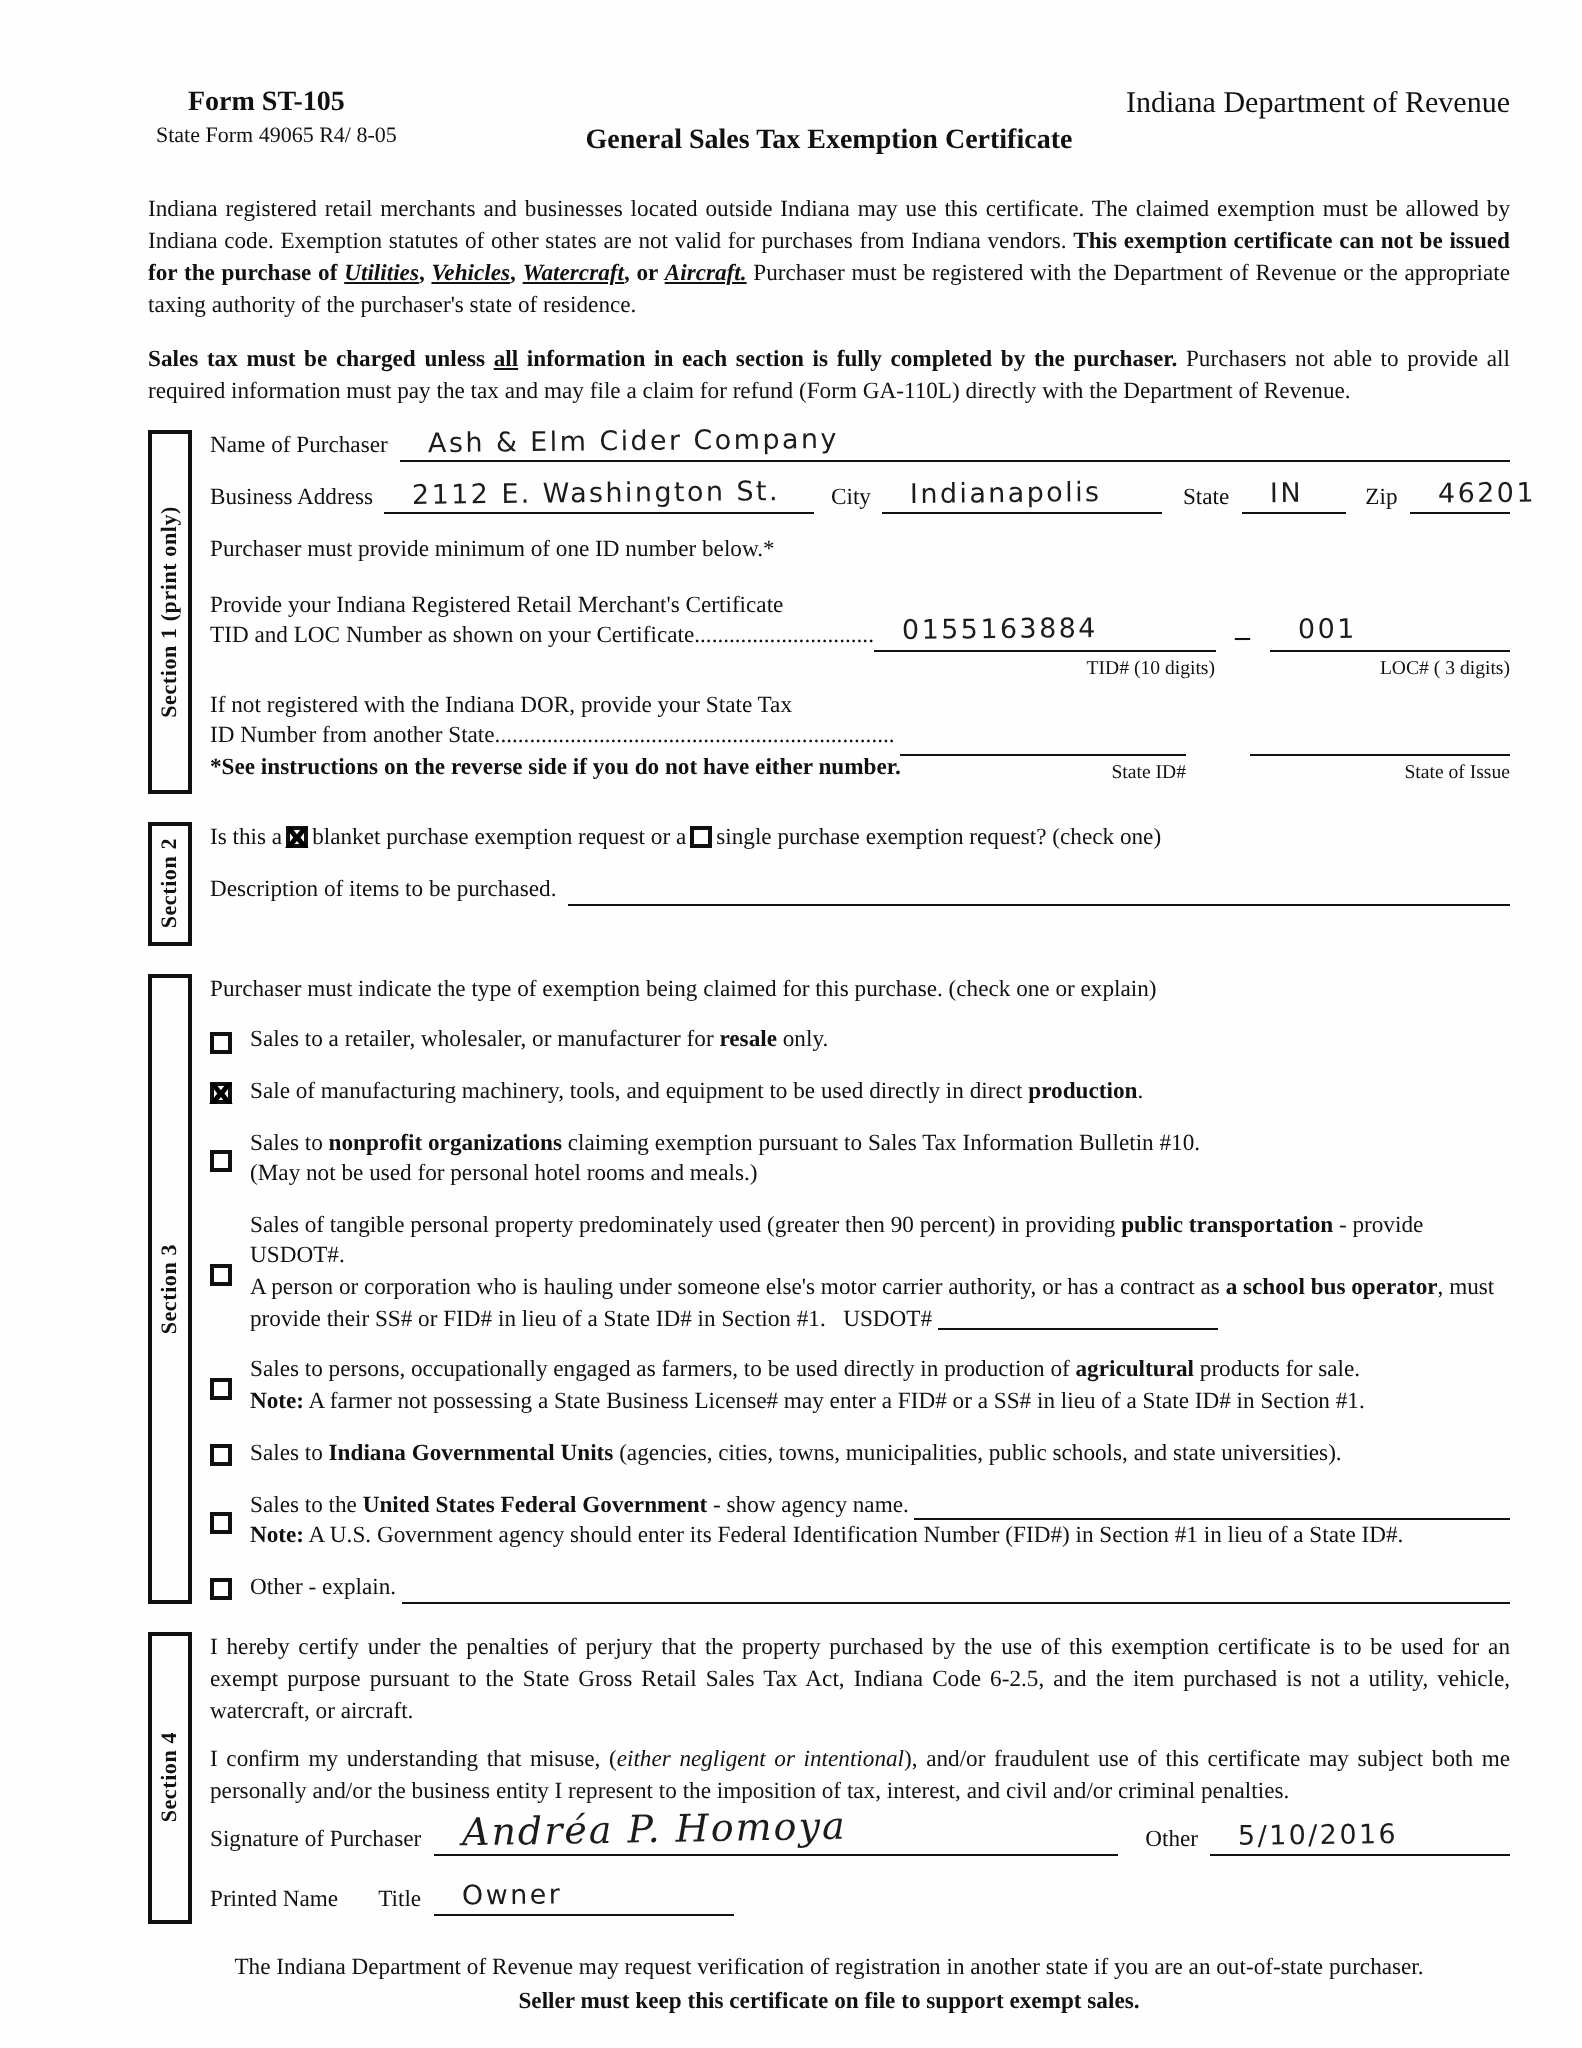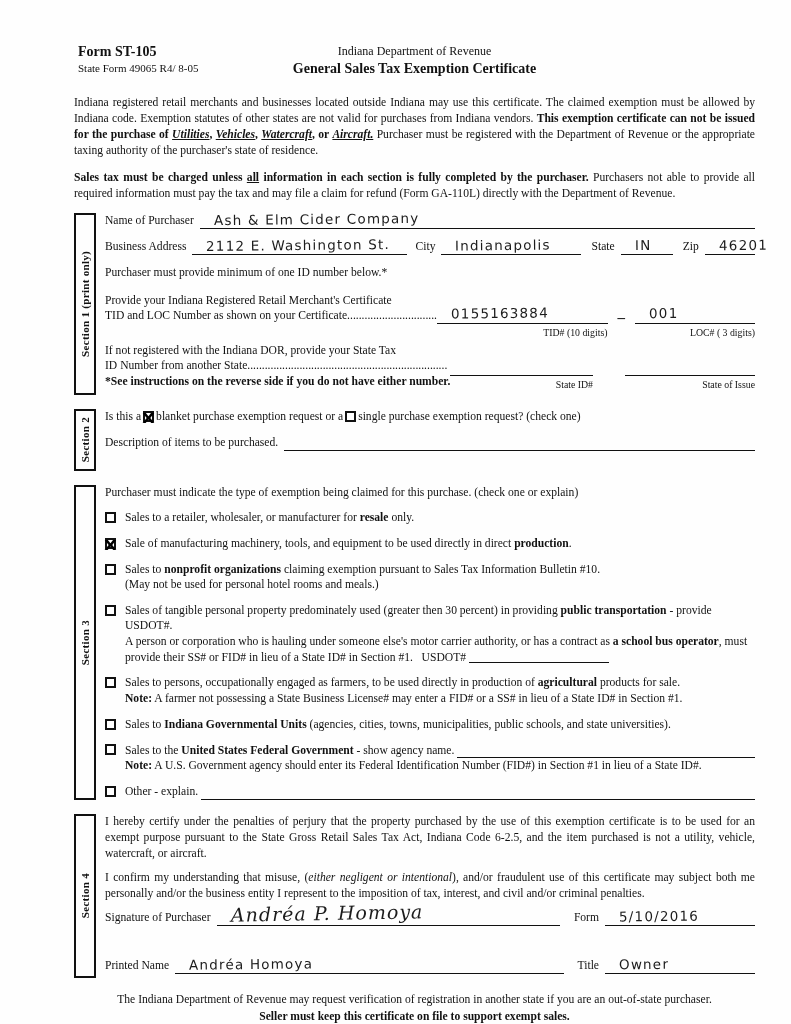--- a/index.html
+++ b/index.html
@@ -3,24 +3,24 @@
 <meta charset="utf-8">
 <style>
   * { margin:0; padding:0; box-sizing:border-box; }
   html,body { width:791px; height:1024px; background:#ffffff; }
   body { font-family:"Liberation Serif", serif; color:#111; }
   .page { position:relative; width:791px; height:1024px; padding:44px 36px 0 74px; overflow:hidden; background:#fefefe; }
 
   
   .hdr { position:relative; margin-bottom:18px; }
   .hdr-left { position:absolute; left:4px; top:0; }
-  .form-no { font-weight:bold; font-size:14px; }
+  .form-no { font-weight:bold; font-size:14px;margin-left:16px; }
   .state-form { font-size:11px; margin-top:2px; }
   .hdr-center { text-align:center; }
-  .dept { font-size:12px; }
+  .dept { font-size:15px;text-align:right; }
   .ftitle { font-weight:bold; font-size:14px; margin-top:2px; }
 
   p.body-text { font-size:11.6px; line-height:1.38; text-align:justify; margin-bottom:11px; }
   .b { font-weight:bold; }
   .i { font-style:italic; }
   .biu { font-weight:bold; font-style:italic; text-decoration:underline; }
   .bu { font-weight:bold; text-decoration:underline; }
 
   
   .sec { display:flex; align-items:stretch; gap:9px; margin-bottom:14px; }
@@ -43,21 +43,21 @@
   .idcol { display:flex; flex-direction:column; }
   .idcol .fill { height:15px; }
   .cap { font-size:9.8px; text-align:right; margin-top:2px; }
   .dashsep { font-weight:bold; font-size:15px; padding:14px 10px 0 10px; }
   .pad-top { padding-top:16px; }
 
   
   .cb { position:relative; display:inline-block; width:11px; height:11px; border:2px solid #111; vertical-align:-1px; background:#fff; flex:0 0 auto; }
   .cb[data-checked="true"]::after { content:"X"; position:absolute; left:-2px; top:-4px; font-family:"DejaVu Sans", sans-serif; font-weight:900; font-size:14px; transform:scaleX(1.15); color:#000; }
 
-  .item { display:flex; gap:9px; margin-top:10px; align-items:flex-start; }
+  .item { display:flex; gap:9px; margin-top:10px; align-items:center; }
   .item .cb { margin-top:2px; }
   .item-text { flex:1; min-width:0; }
   .blockline { display:block; }
   .flexline { display:flex; align-items:flex-end; }
 
   .s2 .q { display:flex; align-items:center; gap:2px; flex-wrap:nowrap; margin-bottom:10px; }
 
   
   .footer { text-align:center; font-size:11.6px; line-height:1.45; margin-top:2px; }
 </style>
@@ -187,21 +187,21 @@
       </div>
 
       <div class="item">
         <span class="cb" data-checked="false"></span>
         <span class="item-text"><span>Sales to </span><span class="b">nonprofit organizations</span><span> claiming exemption pursuant to Sales Tax Information Bulletin #10.</span><span class="blockline">(May not be used for personal hotel rooms and meals.)</span></span>
       </div>
 
       <div class="item">
         <span class="cb" data-checked="false"></span>
         <span class="item-text">
-          <span>Sales of tangible personal property predominately used (greater then 30 percent) in providing </span><span class="b">public transportation</span><span> - provide USDOT#.</span>
+          <span>Sales of tangible personal property predominately used (greater then 90 percent) in providing </span><span class="b">public transportation</span><span> - provide USDOT#.</span>
           <span class="blockline"><span>A person or corporation who is hauling under someone else's motor carrier authority, or has a contract as </span><span class="b">a school bus operator</span><span>, must</span></span>
           <span class="blockline"><span>provide their SS# or FID# in lieu of a State ID# in Section #1.</span>&nbsp;&nbsp;&nbsp;<span>USDOT#</span> <span class="blank" style="width:140px"></span></span>
         </span>
       </div>
 
       <div class="item">
         <span class="cb" data-checked="false"></span>
         <span class="item-text"><span>Sales to persons, occupationally engaged as farmers, to be used directly in production of </span><span class="b">agricultural</span><span> products for sale.</span><span class="blockline"><span class="b">Note:</span><span> A farmer not possessing a State Business License# may enter a FID# or a SS# in lieu of a State ID# in Section #1.</span></span></span>
       </div>
 
@@ -229,36 +229,33 @@
   </div>
 
   <div class="sec">
     <div class="sec-label-box">
       <span class="vlabel">Section 4</span>
     </div>
     <div class="sec-content">
       <p class="body-text" style="margin-bottom:8px">I hereby certify under the penalties of perjury that the property purchased by the use of this exemption certificate is to be used for an exempt purpose pursuant to the State Gross Retail Sales Tax Act, Indiana Code 6-2.5, and the item purchased is not a utility, vehicle, watercraft, or aircraft.</p>
       <p class="body-text" style="margin-bottom:8px"><span>I confirm my understanding that misuse, (</span><span class="i">either negligent or intentional</span><span>), and/or fraudulent use of this certificate may subject both me personally and/or the business entity I represent to the imposition of tax, interest, and civil and/or criminal penalties.</span></p>
 
-      <div class="frow" style="margin-bottom:32px">
+      <div class="frow" style="margin-bottom:14px">
         <span class="lbl">Signature of Purchaser</span>
         <span class="fill grow">
             <span class="hw sig-hw">Andréa P. Homoya</span>
           </span>
-        <span class="lbl" style="padding-left:14px">Form</span>
+        <span class="lbl" style="padding-left:14px">Other</span>
         <span class="fill" style="width:150px">
             <span class="hw">5/10/2016</span>
           </span>
       </div>
 
       <div class="frow" style="margin-bottom:4px">
         <span class="lbl">Printed Name</span>
-        <span class="fill grow">
-            <span class="hw">Andréa Homoya</span>
-          </span>
         <span class="lbl" style="padding-left:14px">Title</span>
         <span class="fill" style="width:150px">
             <span class="hw">Owner</span>
           </span>
       </div>
     </div>
   </div>
 
   <div class="footer">
     <div>The Indiana Department of Revenue may request verification of registration in another state if you are an out-of-state purchaser.</div>

